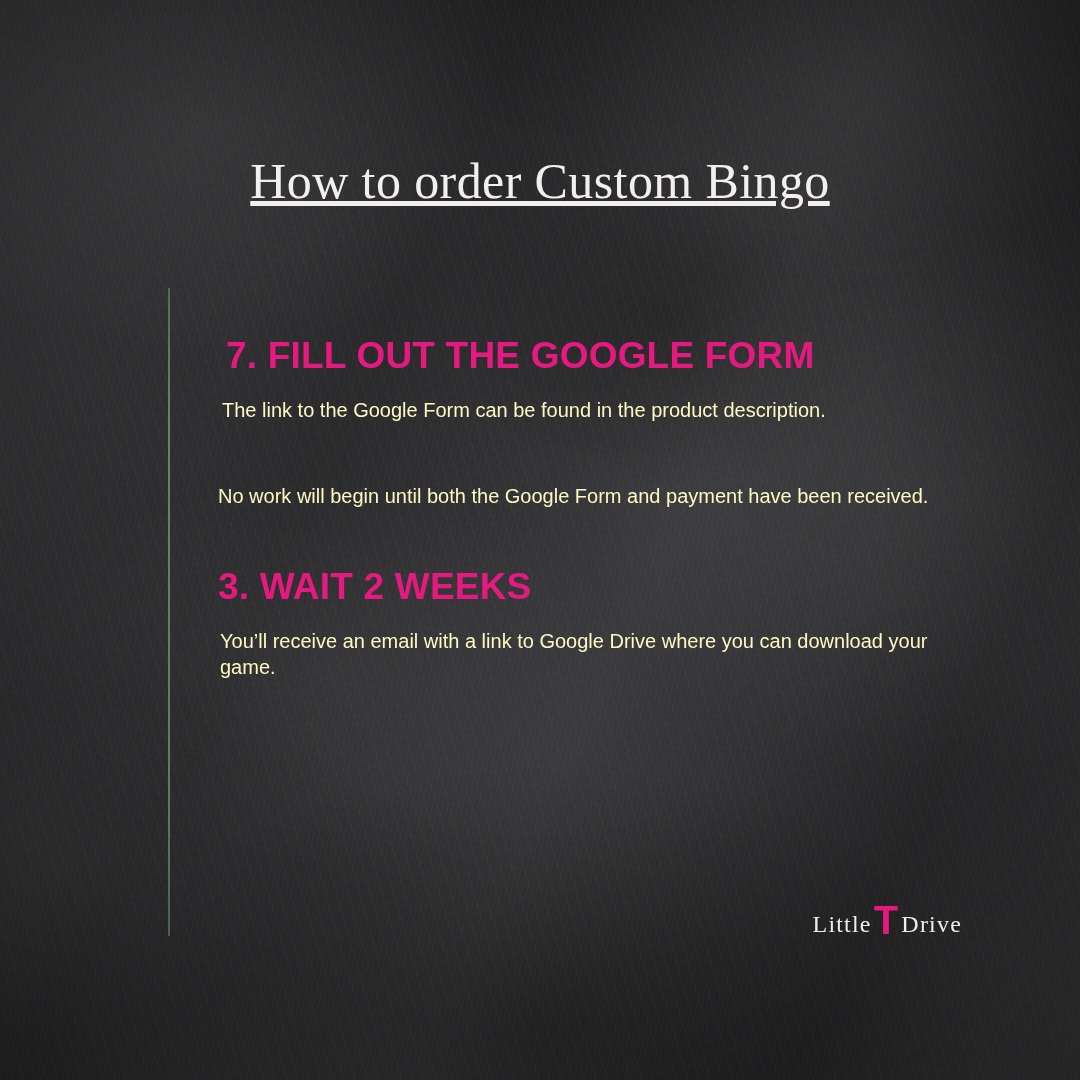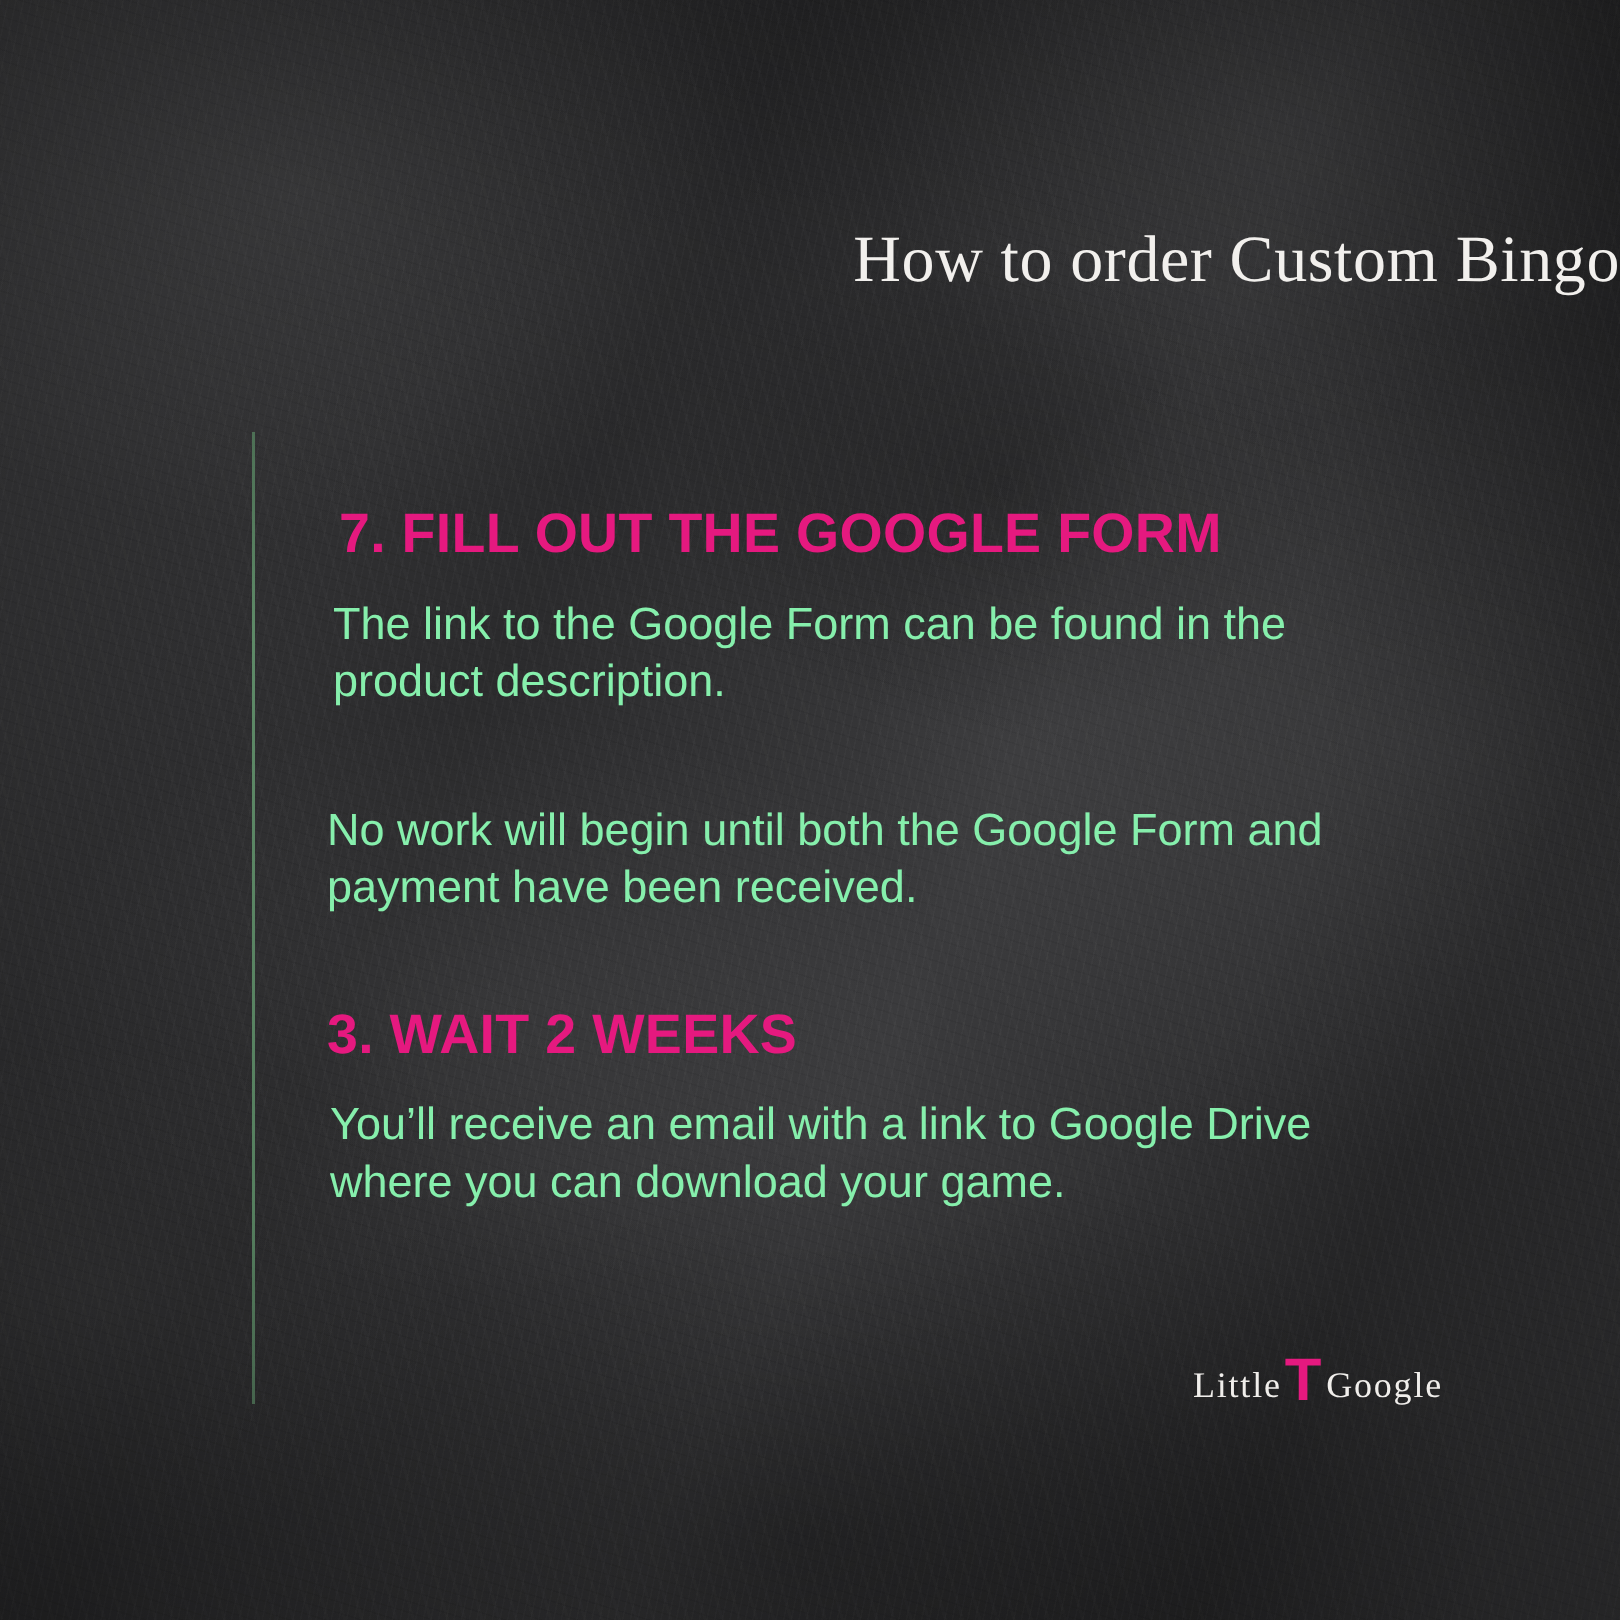--- a/index.html
+++ b/index.html
@@ -59,26 +59,27 @@
   .content {
     position: absolute;
     inset: 0;
   }
 
   .title {
     position: absolute;
     top: 118px;
     left: 0;
     width: 1080px;
-    text-align: right;
+    text-align: center;
     font-family: "Liberation Serif", serif;
-    font-size: 44px;
+    font-size: 50px;
     font-weight: 400;
     letter-spacing: 0.4px;
     color: #f2f0ed;
+    text-decoration: underline;
   }
 
   .rule {
     position: absolute;
     left: 168px;
     top: 288px;
     width: 2px;
     height: 648px;
     background: linear-gradient(180deg, rgba(86,132,96,0.75), rgba(96,142,106,0.95) 20%, rgba(90,136,100,0.9) 80%, rgba(86,132,96,0.65));
   }
@@ -98,22 +99,22 @@
     font-size: 37px;
     font-weight: 700;
     letter-spacing: 0.2px;
     line-height: 1.08;
     margin: 0 0 22px 0;
     white-space: nowrap;
   }
   .step-1 .step-heading { margin-left: 8px; }
 
   .step-body {
-    color: #86efac;
-    font-size: 30px;
+    color: #fef9c3;
+    font-size: 20px;
     font-weight: 400;
     line-height: 1.28;
     margin: 0;
     max-width: 740px;
   }
   .step-1 .step-body { margin-left: 4px; }
   .step-2 { margin-top: 60px; }
   .step-3 { margin-top: 58px; }
   .step-3 .step-body { margin-left: 2px; }
 
@@ -169,17 +170,17 @@
       <div class="step step-3">
         <div class="step-heading">3. WAIT 2 WEEKS</div>
         <p class="step-body">You’ll receive an email with a link to Google Drive where you can download your game.</p>
       </div>
 
     </div>
 
     <div class="logo">
       <span class="logo-word">Little</span>
       <span class="logo-t">T</span>
-      <span class="logo-word">Google</span>
+      <span class="logo-word">Drive</span>
     </div>
 
   </div>
 </div>
 
 </body></html>

